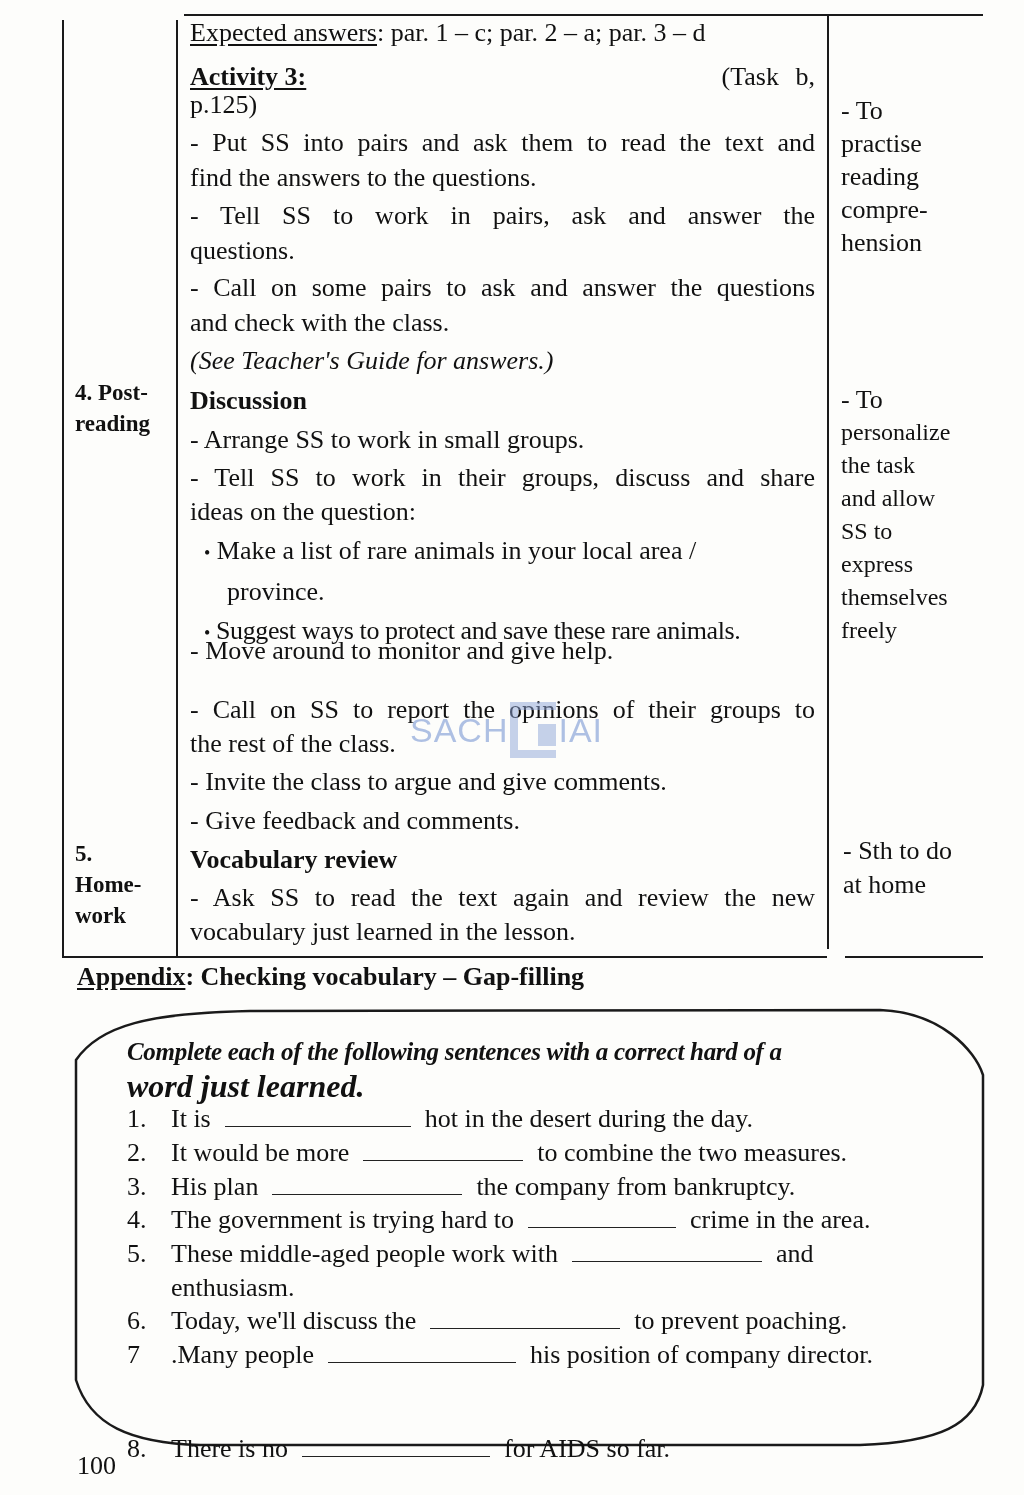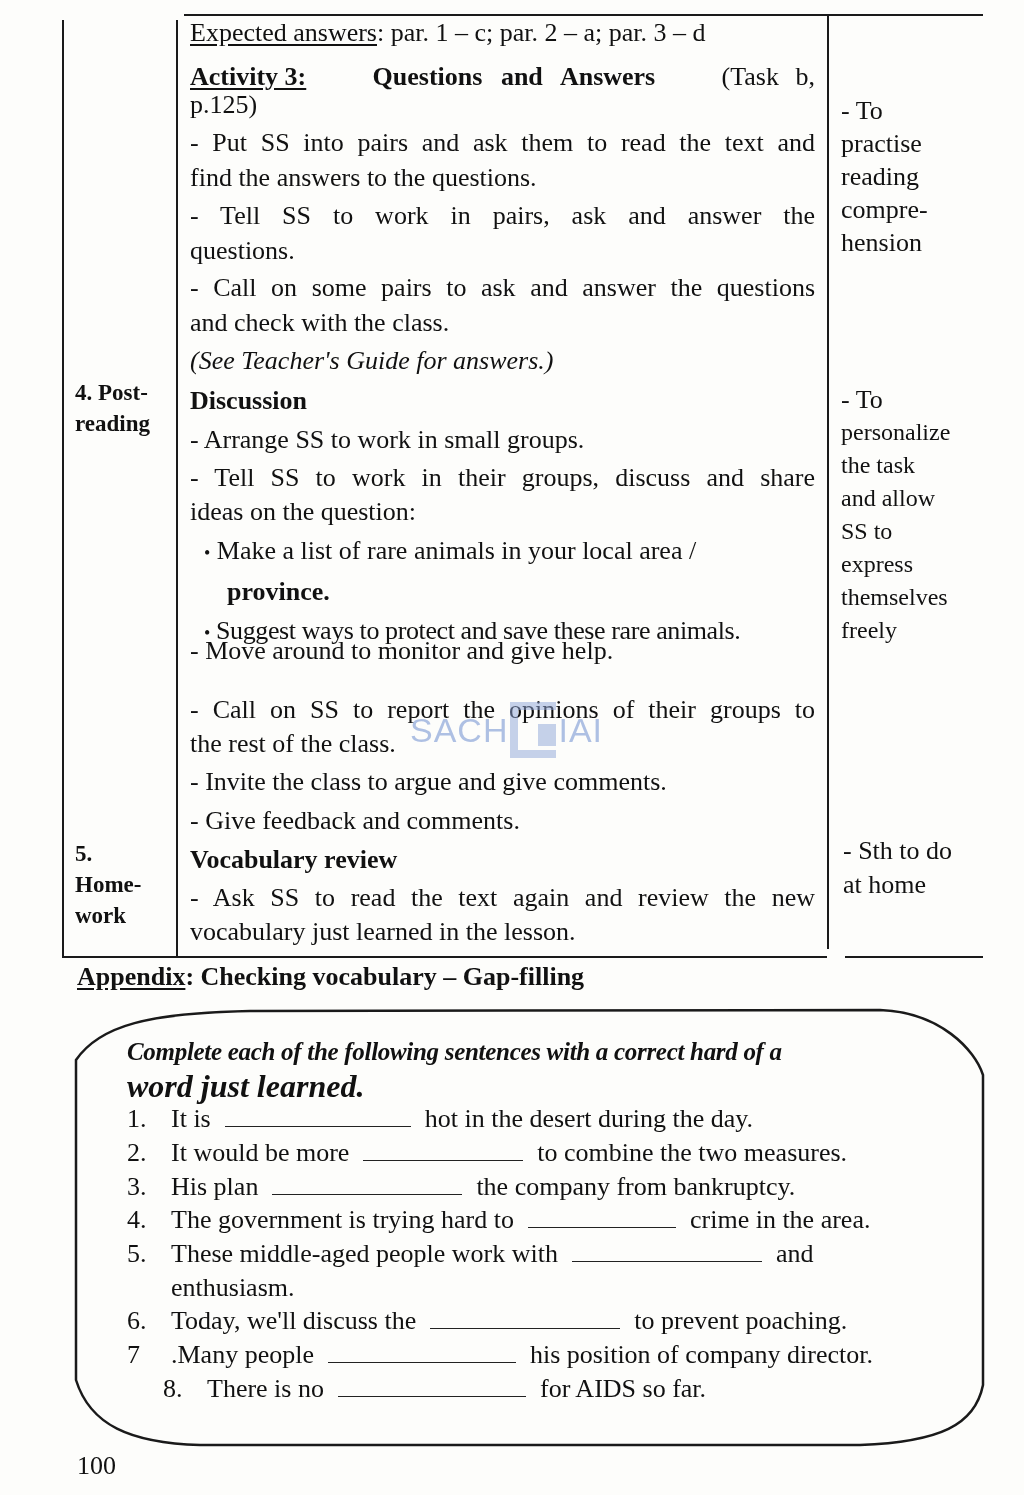--- a/index.html
+++ b/index.html
@@ -42,21 +42,20 @@
 <div class="rule" style="left:827px; top:14px; width:2px; height:935px;"></div>
 <div class="rule" style="left:62px; top:956px; width:765px; height:2px;"></div>
 <div class="rule" style="left:845px; top:956px; width:138px; height:2px;"></div>
 
 <div class="line" style="left:190px; top:18px; width:620px;">
   <span class="u">Expected answers</span><span>:  par. 1 – c;  par. 2 – a;  par. 3 – d</span>
 </div>
 
 <div class="line" style="left:190px; top:56px; width:625px; display:flex; justify-content:space-between;margin-top:6px;">
   <span class="b u">Activity 3:</span>
-  <span class="b" style="word-spacing:12px;">Questions and Answers</span>
   <span style="word-spacing:10px;">(Task b,</span>
 </div>
 <div class="line" style="left:190px; top:90px;">p.125)</div>
 
 <div class="line just" style="left:190px; top:128px; width:625px;">- Put SS into pairs and ask them to read the text and</div>
 <div class="line" style="left:190px; top:163px;">find the answers to the questions.</div>
 <div class="line just" style="left:190px; top:201px; width:625px;">- Tell SS to work in pairs, ask and answer the</div>
 <div class="line" style="left:190px; top:236px;">questions.</div>
 <div class="line just" style="left:190px; top:273px; width:625px;">- Call on some pairs to ask and answer the questions</div>
 <div class="line" style="left:190px; top:308px;">and check with the class.</div>
@@ -77,21 +76,21 @@
 
 <div class="line b" style="left:190px; top:386px;">Discussion</div>
 <div class="line" style="left:190px; top:425px;">- Arrange SS to work in small groups.</div>
 <div class="line just" style="left:190px; top:463px; width:625px;">- Tell SS to work in their groups, discuss and share</div>
 <div class="line" style="left:190px; top:497px;">ideas on the question:</div>
 
 <div class="line" style="left:204px; top:536px;">
   <span style="font-size:18px;">•</span>
   <span>Make a list of rare animals in your local area /</span>
 </div>
-<div class="line" style="left:227px; top:577px;font-weight:bold;">province.</div>
+<div class="line" style="left:227px; top:577px;">province.</div>
 <div class="line" style="left:204px; top:616px; letter-spacing:-0.4px;">
   <span style="font-size:18px;">•</span>
   <span>Suggest ways to protect and save these rare animals.</span>
 </div>
 
 <div class="line" style="left:190px; top:636px;">- Move around to monitor and give help.</div>
 <div class="line just" style="left:190px; top:695px; width:625px;">- Call on SS to report the opinions of their groups to</div>
 <div class="line" style="left:190px; top:729px;">the rest of the class.</div>
 <div class="line" style="left:190px; top:767px;">- Invite the class to argue and give comments.</div>
 <div class="line" style="left:190px; top:806px;">- Give feedback and comments.</div>
@@ -139,16 +138,16 @@
 
 <div id="exercise-items">
     <div class="line" style="left: 127px; top: 1104px;"><span style="display:inline-block;width:44px;">1.</span><span>It is</span><span class="blank" style="width:186px;margin:0 14px;"></span><span>hot in the desert during the day.</span></div>
     <div class="line" style="left: 127px; top: 1138px;"><span style="display:inline-block;width:44px;">2.</span><span>It would be more</span><span class="blank" style="width:160px;margin:0 14px;"></span><span>to combine the two measures.</span></div>
     <div class="line" style="left: 127px; top: 1172px;"><span style="display:inline-block;width:44px;">3.</span><span>His plan</span><span class="blank" style="width:190px;margin:0 14px;"></span><span>the company from bankruptcy.</span></div>
     <div class="line" style="left: 127px; top: 1205px;"><span style="display:inline-block;width:44px;">4.</span><span>The government is trying hard to</span><span class="blank" style="width:148px;margin:0 14px;"></span><span>crime in the area.</span></div>
     <div class="line" style="left: 127px; top: 1239px;"><span style="display:inline-block;width:44px;">5.</span><span>These middle-aged people work with</span><span class="blank" style="width:190px;margin:0 14px;"></span><span>and</span></div>
     <div class="line" style="left: 171px; top: 1273px;">enthusiasm.</div>
     <div class="line" style="left: 127px; top: 1306px;"><span style="display:inline-block;width:44px;">6.</span><span>Today, we'll discuss the</span><span class="blank" style="width:190px;margin:0 14px;"></span><span>to prevent poaching.</span></div>
     <div class="line" style="left: 127px; top: 1340px;"><span style="display:inline-block;width:44px;">7</span><span>.Many people</span><span class="blank" style="width:188px;margin:0 14px;"></span><span>his position of company director.</span></div>
-    <div class="line" style="left: 127px; top: 1374px; margin-left: 36px;"><span style="display:inline-block;width:44px;">8.</span><span>There is no</span><span class="blank" style="width:188px;margin:0 14px;"></span><span>for AIDS so far.</span></div>
+    <div class="line" style="left: 127px; top: 1434px;"><span style="display:inline-block;width:44px;">8.</span><span>There is no</span><span class="blank" style="width:188px;margin:0 14px;"></span><span>for AIDS so far.</span></div>
   </div>
 
 <div class="line" style="left:77px; top:1451px; font-size:26px;">100</div>
 
 </body></html>

